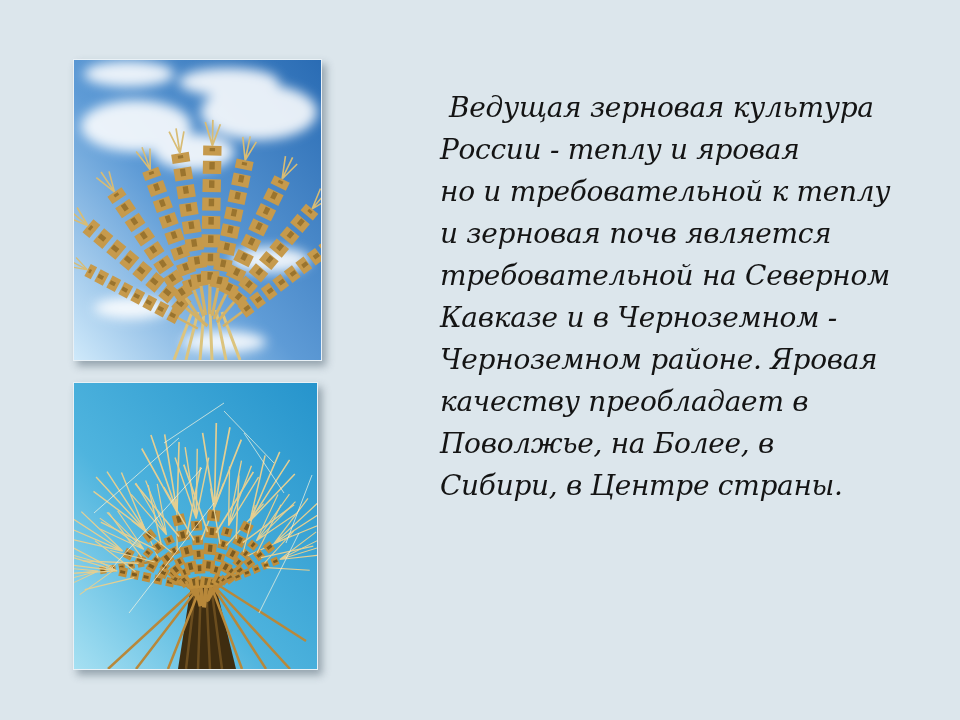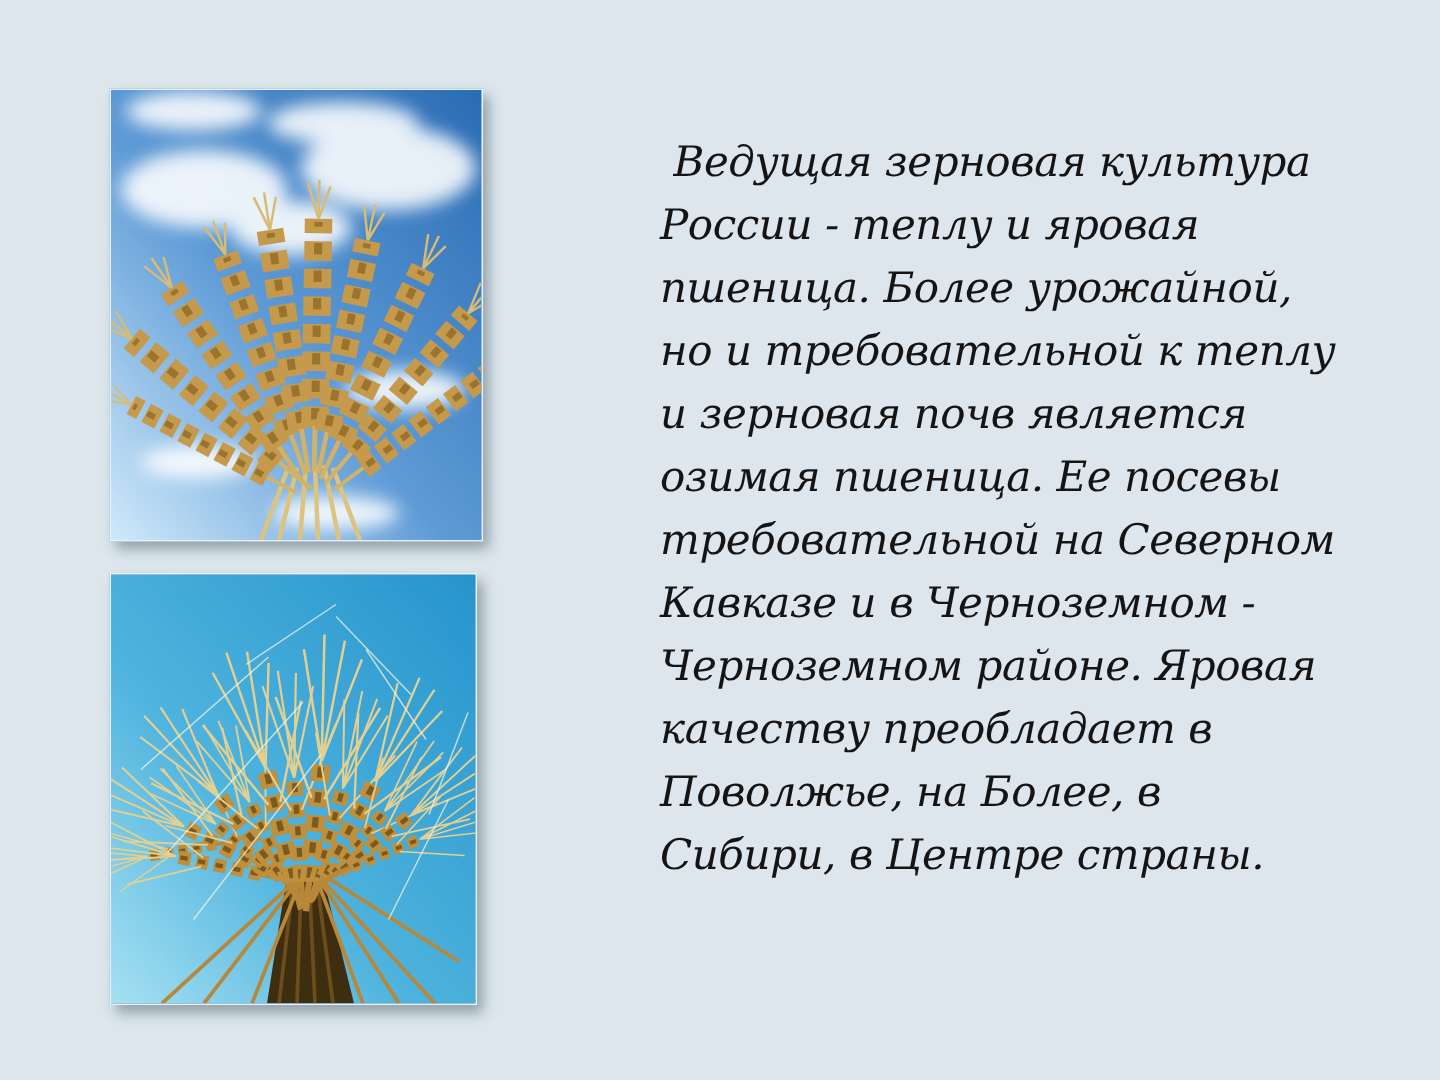--- a/index.html
+++ b/index.html
@@ -117,24 +117,22 @@
         <use href="#earB" transform="translate(152,198) rotate(52) scale(1.05)"></use>
         <use href="#earB" transform="translate(160,195) rotate(68) scale(0.85)"></use>
         <path d="M20,130 L105,55 M38,185 L128,85 M55,230 L140,120 M200,80 L150,28 M212,160 L238,92 M185,230 L225,150 M90,60 L150,20 M170,50 L210,110" stroke="rgba(250,246,224,0.7)" stroke-width="1" fill="none"></path>
       </g>
     </svg>
   </figure>
 
   <div class="text-block">
     <div class="text-line first">Ведущая зерновая культура</div>
     <div class="text-line">России - теплу и яровая</div>
-    <div class="text-line">пшеница. Более урожайной,</div>
     <div class="text-line">но и требовательной к теплу</div>
     <div class="text-line">и зерновая почв является</div>
-    <div class="text-line">озимая пшеница. Ее посевы</div>
     <div class="text-line">требовательной на Северном</div>
     <div class="text-line">Кавказе и в Черноземном -</div>
     <div class="text-line">Черноземном районе. Яровая</div>
     <div class="text-line">качеству преобладает в</div>
     <div class="text-line">Поволжье, на Более, в</div>
     <div class="text-line">Сибири, в Центре страны.</div>
   </div>
 
 </div>
 

